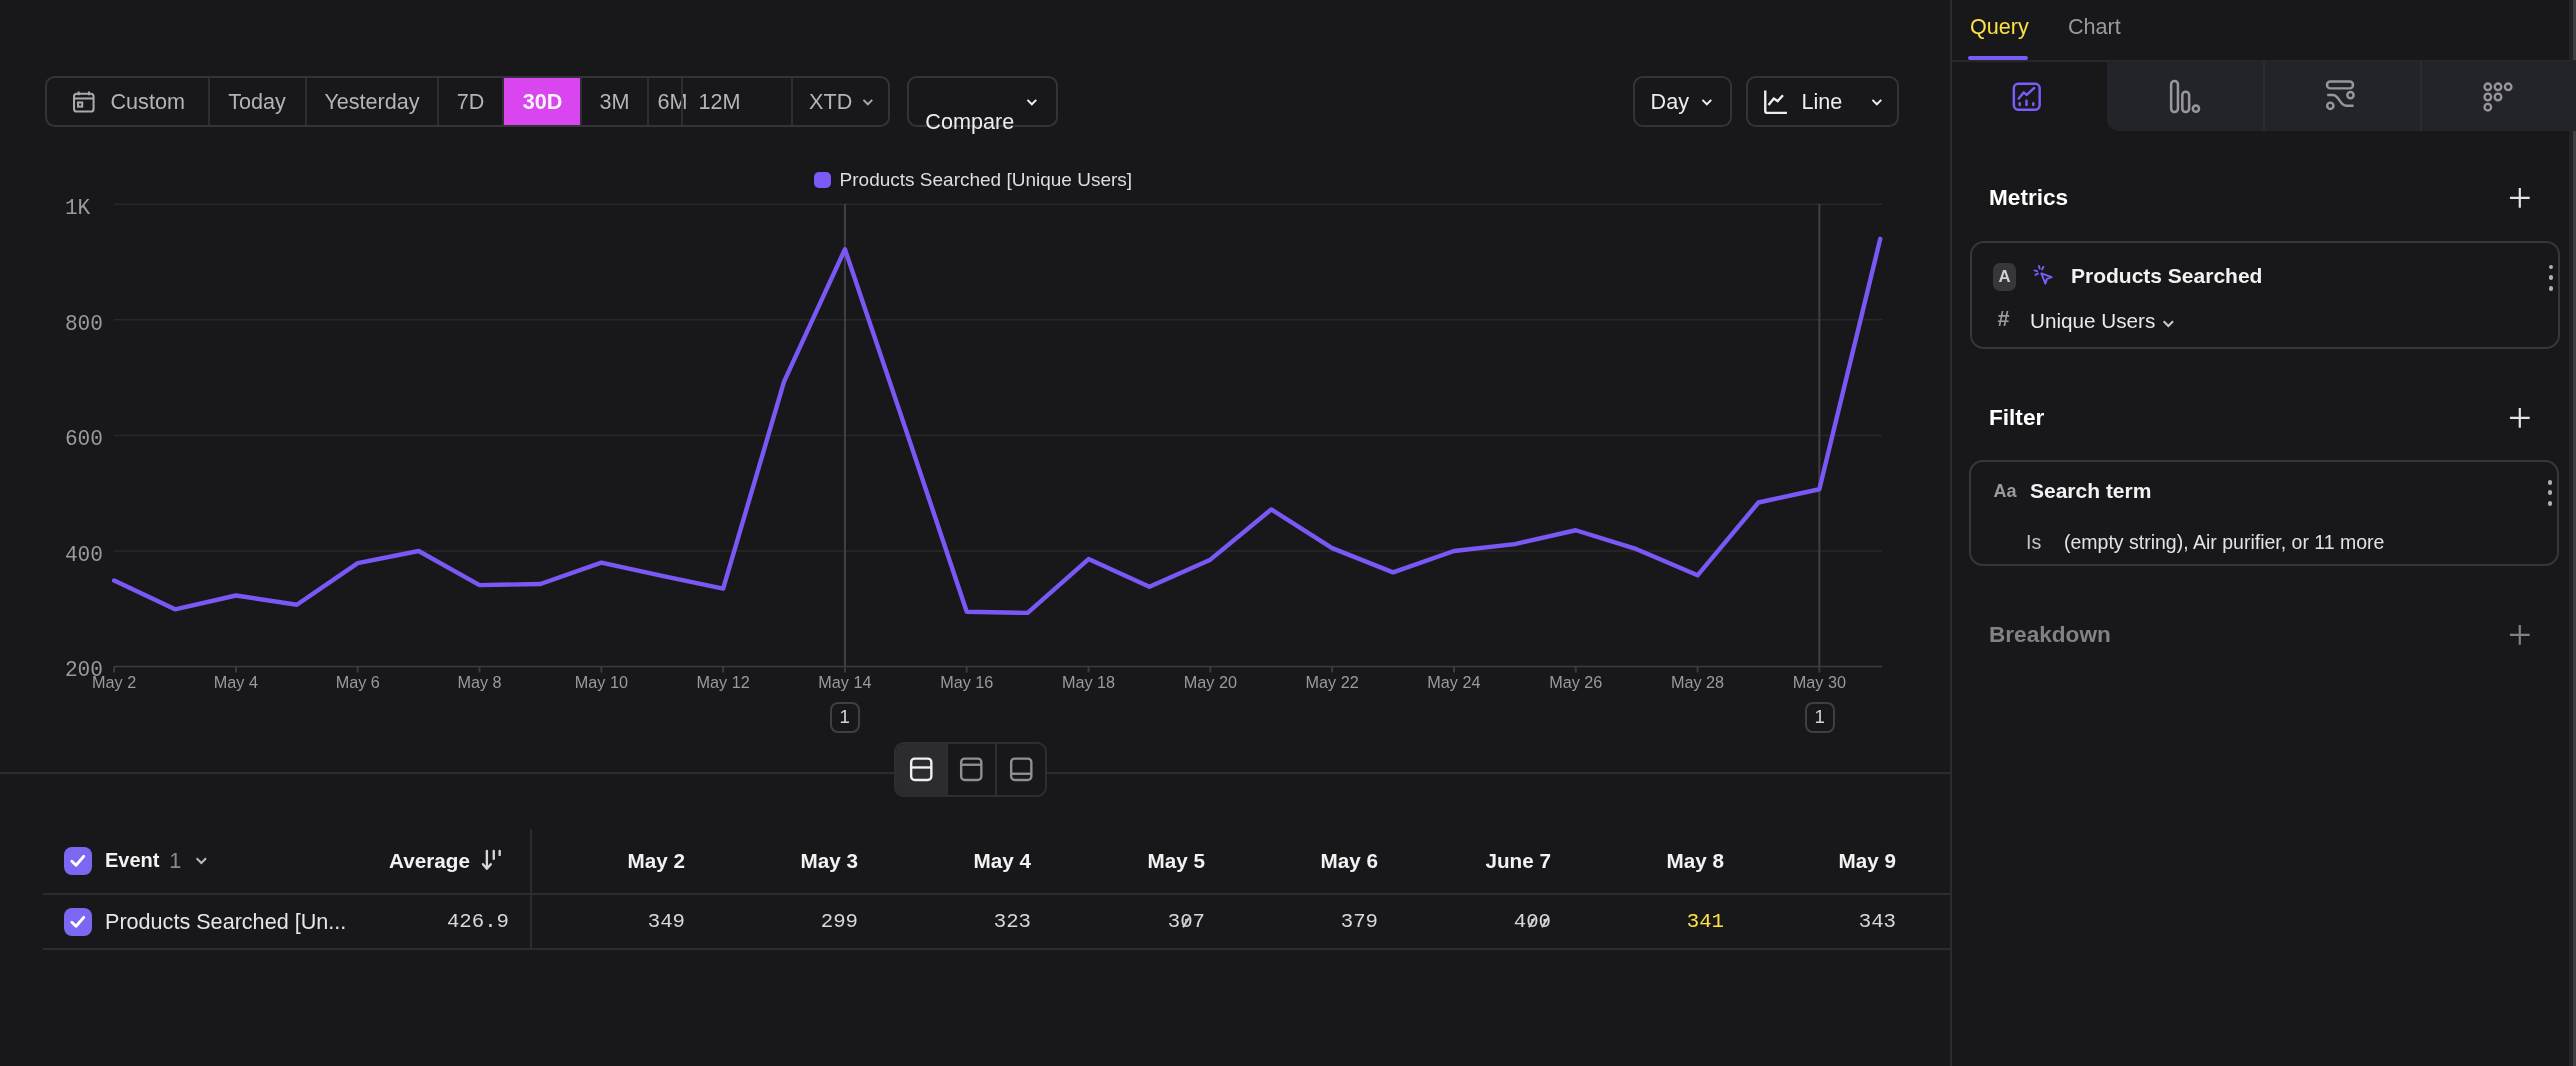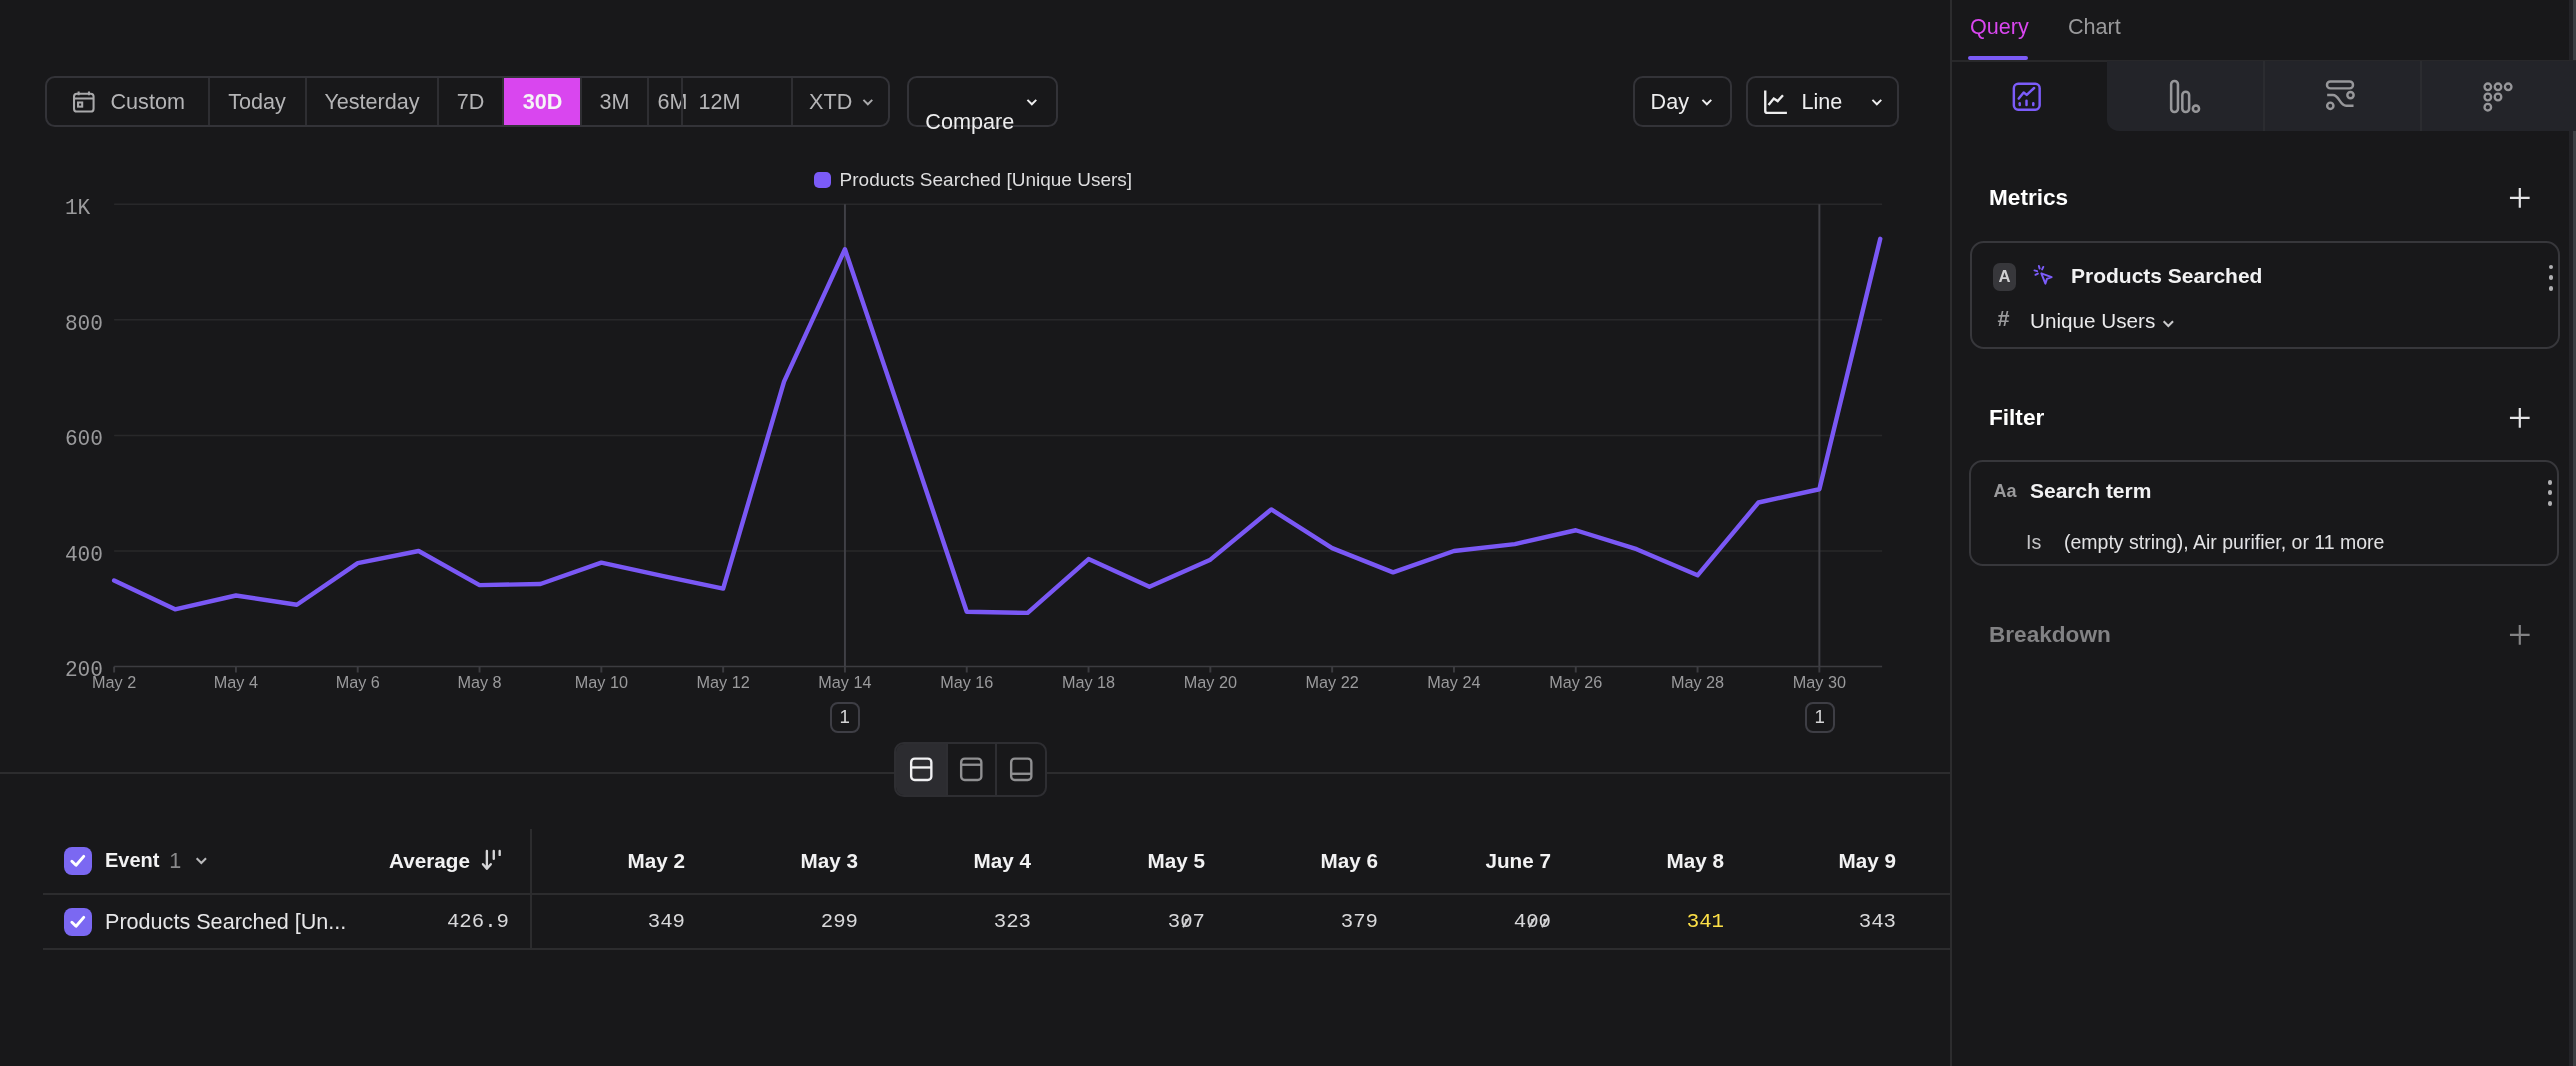--- a/index.html
+++ b/index.html
@@ -209,21 +209,21 @@
 <div class="hdrline" style="left:530px; top:829px; width:2px; height:119px;"></div>
 
 <div class="abs" style="left:1185px; top:917px; width:1.8px; height:10.8px; background:#cfcfd1; transform:rotate(32deg);"></div>
 <div class="abs" style="left:1531px; top:917px; width:1.8px; height:10.8px; background:#cfcfd1; transform:rotate(32deg);"></div>
 <div class="abs" style="left:1544px; top:917px; width:1.8px; height:10.8px; background:#cfcfd1; transform:rotate(32deg);"></div>
 
 <div class="hdrline" style="left:1950px; top:0; width:2px; height:1067px;"></div>
 <div class="abs" style="left:2569px; top:0; width:3.9px; height:1067px; background:#232327;"></div>
 <div class="abs" style="left:2573px; top:0; width:3px; height:1067px; background:#3d3f43;"></div>
 
-<div class="abs" style="left:1970px; top:13.8px; color:#d946ef; font-size:21.6px;">Query</div>
+<div class="abs" style="left:1970px; top:13.8px; color:#fde047; font-size:21.6px;">Query</div>
 <div class="abs" style="left:2068px; top:13.8px; color:#9a9a9c; font-size:21.6px;">Chart</div>
 <div class="abs" style="left:1968px; top:56px; width:60px; height:3.9px; background:#7b5bf7; border-radius:2px;"></div>
 <div class="hdrline" style="left:1952px; top:60px; width:624px; height:1.5px; background:#28282a;"></div>
 
 <div class="abs" style="left:2107px; top:61px; width:469px; height:70px; background:#232429; border-radius:0 0 0 11.8px;">
   <div style="position:absolute; left:156px; top:0; width:2px; height:100%; background:#2b2c30;"></div>
   <div style="position:absolute; left:313px; top:0; width:2px; height:100%; background:#2b2c30;"></div>
 </div>
 
 <svg class="abs" style="left:2012px; top:82px;" width="29.5" height="29.5" viewBox="0 0 24 24" fill="none" stroke="#7c5cfa" stroke-width="2">

